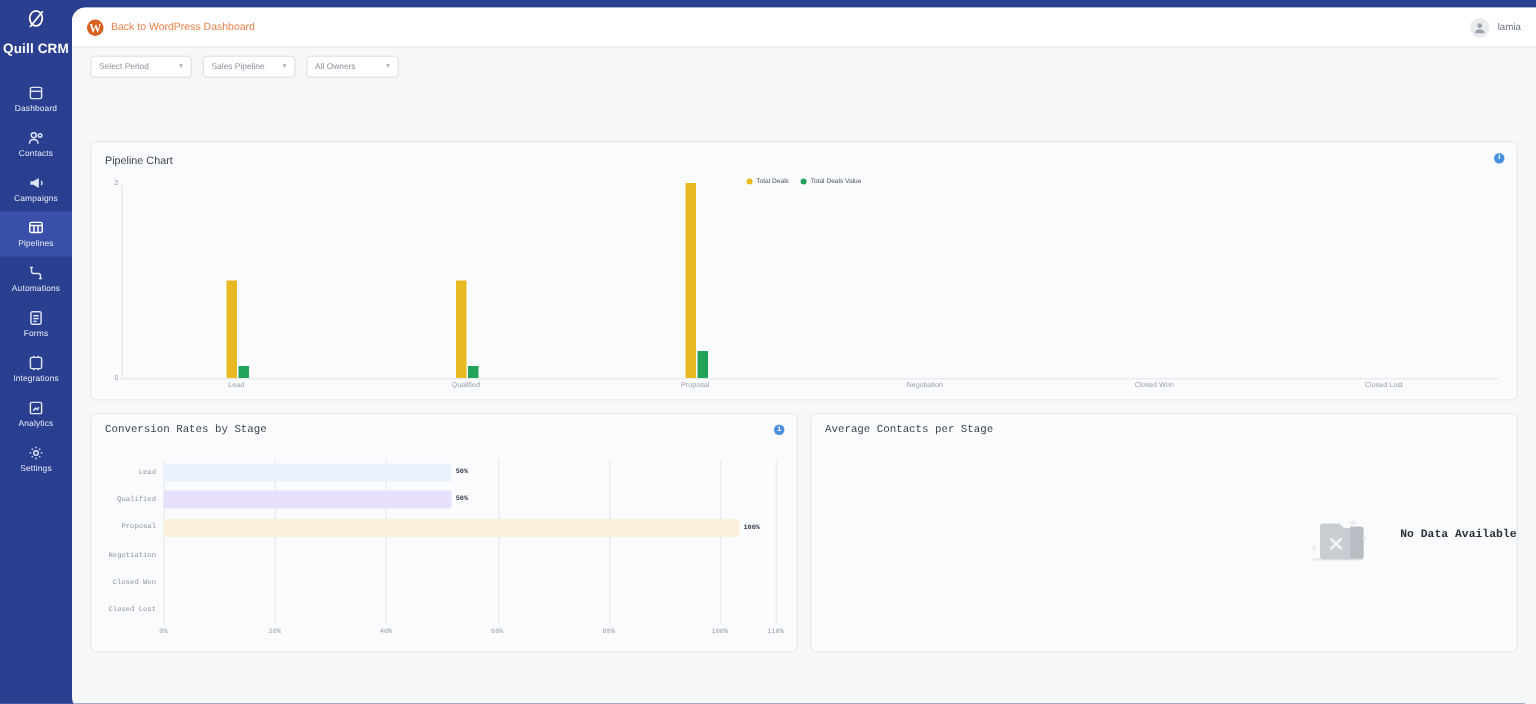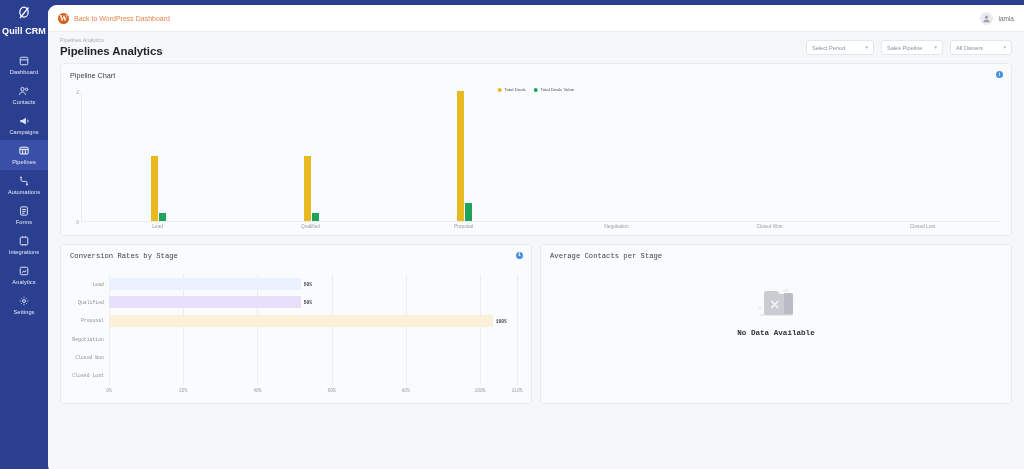--- a/index.html
+++ b/index.html
@@ -80,21 +80,21 @@
     display: flex; align-items: center; justify-content: space-between;
     padding: 0 5px; cursor: pointer; gap: 8px;
   }
   .select-label { font-size: 5.6px; color: #8b919b; white-space: nowrap; }
   .sel-period { width: 68px; }
   .sel-pipeline { width: 62px; }
   .sel-owner { width: 58px; }
   .caret { font-size: 5px; color: #a9aeb7; line-height: 1; }
 
   
-  .panels { padding: 0 12px 12px 12px; display: flex; flex-direction: column; gap: 8px; }
+  .panels { padding: 0 12px 12px 12px; display: flex; flex-direction: column; gap: 8px; margin-top: 34px; }
   .panel {
     background: #fafbfc; border: 1px solid #e9ecef; border-radius: 4px;
     position: relative;
   }
   .panel-title { font-size: 7.2px; color: #3c4250; padding: 7px 0 0 9px; font-weight: 400; }
   .info-icon {
     position: absolute; right: 8px; top: 7px;
     width: 7px; height: 7px; border-radius: 50%;
     background: #4a90e2; color: #fff;
     font-size: 5px; font-weight: 700; line-height: 7px; text-align: center;
@@ -154,21 +154,21 @@
     font-size: 4.6px; font-weight: 700; color: #3c4250; white-space: nowrap;
   }
   .conv-grid { position: absolute; left: 48px; right: 14px; top: 6px; height: 110px; pointer-events: none; }
   .gridline { position: absolute; top: 0; bottom: 0; width: 1px; background: #ebedef; }
   .conv-xaxis { position: absolute; left: 48px; right: 14px; top: 119px; height: 10px; }
   .conv-xtick { position: absolute; font-size: 4.6px; color: #9aa0aa; transform: translateX(-50%); }
 
   
   .empty {
     position: absolute; left: 0; right: 0; top: 30px; bottom: 0;
-    display: flex; flex-direction: column; align-items: center; justify-content: flex-start;
+    display: flex; flex-direction: row; align-items: center; justify-content: flex-end;
     gap: 6px; padding-bottom: 26px;
   }
   .empty-art { width: 72px; height: 48px; }
   .empty-text { font-size: 7.6px; font-weight: 700; color: #2b313c; }
 </style>
 </head>
 <body>
 
 <div id="app">
 
@@ -296,24 +296,20 @@
           <svg width="9" height="9" viewBox="0 0 16 16" fill="#9aa1ac">
             <circle cx="8" cy="5.6" r="2.8"></circle>
             <path d="M2.4 14.5c0-3 2.5-4.8 5.6-4.8s5.6 1.8 5.6 4.8z"></path>
           </svg>
         </span>
         <span class="user-name">lamia</span>
       </div>
     </div>
 
     <div class="page-head">
-      <div>
-        <div class="breadcrumb">Pipelines Analytics</div>
-        <div class="page-title">Pipelines Analytics</div>
-      </div>
       <div class="filters">
         <div class="select sel-period">
           <span class="select-label">Select Period</span>
           <span class="caret">▾</span>
         </div>
         <div class="select sel-pipeline">
           <span class="select-label">Sales Pipeline</span>
           <span class="caret">▾</span>
         </div>
         <div class="select sel-owner">

